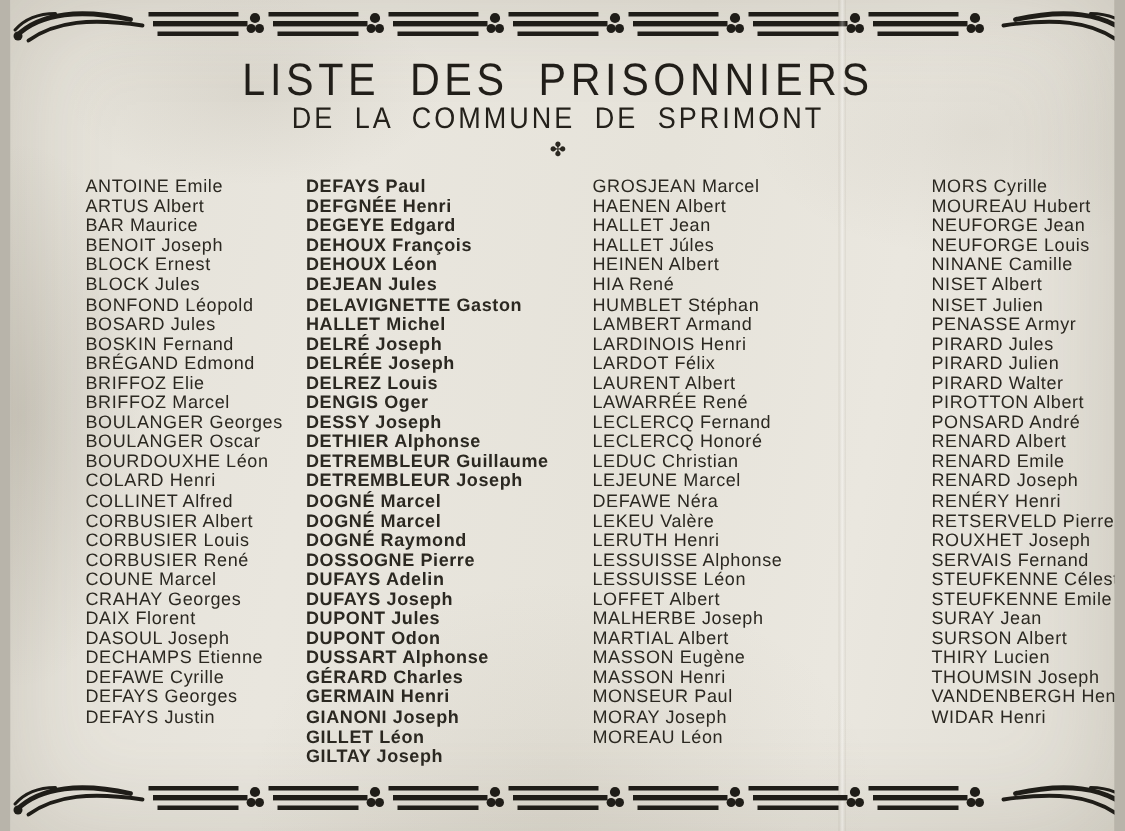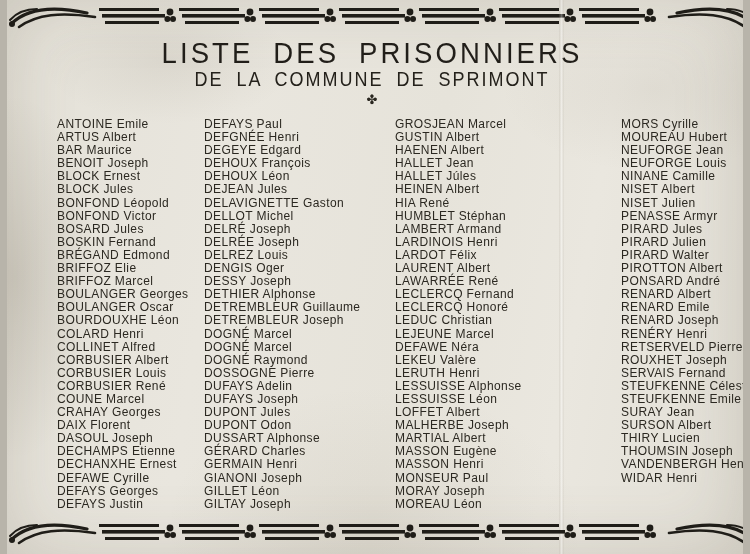--- a/index.html
+++ b/index.html
@@ -41,21 +41,21 @@
     transform:scale(1.0,1.1);
   }
   .fleuron{
     position:absolute;top:92px;left:0;width:730px;
     text-align:center;font-size:13px;color:#2a2720;
   }
   .col{
     position:absolute;top:118px;width:185px;
   }
   #col-0{left:10px;margin-left:40px;}
-  #col-1{left:197px;}
+  #col-1{left:197px;font-weight:bold;}
   #col-2{left:388px;}
   #col-3{left:566px;margin-left:48px;}
   .entry{
     height:13.1px;line-height:13.1px;
     font-size:12px;letter-spacing:0.4px;
     white-space:nowrap;
     color:#2b2821;
   }
   svg .ink{fill:#1f1d18;}
   svg .ink-s{stroke:#1f1d18;fill:none;stroke-linecap:round;}
@@ -101,53 +101,51 @@
   <div class="fleuron">✤</div>
 
   <div id="col-0" class="col">
       <div class="entry">ANTOINE Emile</div>
       <div class="entry">ARTUS Albert</div>
       <div class="entry">BAR Maurice</div>
       <div class="entry">BENOIT Joseph</div>
       <div class="entry">BLOCK Ernest</div>
       <div class="entry">BLOCK Jules</div>
       <div class="entry">BONFOND Léopold</div>
-      <div class="entry">BONFOND Victor</div>
       <div class="entry">BOSARD Jules</div>
       <div class="entry">BOSKIN Fernand</div>
       <div class="entry">BRÉGAND Edmond</div>
       <div class="entry">BRIFFOZ Elie</div>
       <div class="entry">BRIFFOZ Marcel</div>
       <div class="entry">BOULANGER Georges</div>
       <div class="entry">BOULANGER Oscar</div>
       <div class="entry">BOURDOUXHE Léon</div>
       <div class="entry">COLARD Henri</div>
       <div class="entry">COLLINET Alfred</div>
       <div class="entry">CORBUSIER Albert</div>
       <div class="entry">CORBUSIER Louis</div>
       <div class="entry">CORBUSIER René</div>
       <div class="entry">COUNE Marcel</div>
       <div class="entry">CRAHAY Georges</div>
       <div class="entry">DAIX Florent</div>
       <div class="entry">DASOUL Joseph</div>
       <div class="entry">DECHAMPS Etienne</div>
-      <div class="entry">DECHANXHE Ernest</div>
       <div class="entry">DEFAWE Cyrille</div>
       <div class="entry">DEFAYS Georges</div>
       <div class="entry">DEFAYS Justin</div>
     </div>
   <div id="col-1" class="col">
       <div class="entry">DEFAYS Paul</div>
       <div class="entry">DEFGNÉE Henri</div>
       <div class="entry">DEGEYE Edgard</div>
       <div class="entry">DEHOUX François</div>
       <div class="entry">DEHOUX Léon</div>
       <div class="entry">DEJEAN Jules</div>
       <div class="entry">DELAVIGNETTE Gaston</div>
-      <div class="entry">DELLOT Michel</div>
+      <div class="entry">HALLET Michel</div>
       <div class="entry">DELRÉ Joseph</div>
       <div class="entry">DELRÉE Joseph</div>
       <div class="entry">DELREZ Louis</div>
       <div class="entry">DENGIS Oger</div>
       <div class="entry">DESSY Joseph</div>
       <div class="entry">DETHIER Alphonse</div>
       <div class="entry">DETREMBLEUR Guillaume</div>
       <div class="entry">DETREMBLEUR Joseph</div>
       <div class="entry">DOGNÉ Marcel</div>
       <div class="entry">DOGNÉ Marcel</div>
@@ -159,21 +157,20 @@
       <div class="entry">DUPONT Odon</div>
       <div class="entry">DUSSART Alphonse</div>
       <div class="entry">GÉRARD Charles</div>
       <div class="entry">GERMAIN Henri</div>
       <div class="entry">GIANONI Joseph</div>
       <div class="entry">GILLET Léon</div>
       <div class="entry">GILTAY Joseph</div>
     </div>
   <div id="col-2" class="col">
       <div class="entry">GROSJEAN Marcel</div>
-      <div class="entry">GUSTIN Albert</div>
       <div class="entry">HAENEN Albert</div>
       <div class="entry">HALLET Jean</div>
       <div class="entry">HALLET Júles</div>
       <div class="entry">HEINEN Albert</div>
       <div class="entry">HIA René</div>
       <div class="entry">HUMBLET Stéphan</div>
       <div class="entry">LAMBERT Armand</div>
       <div class="entry">LARDINOIS Henri</div>
       <div class="entry">LARDOT Félix</div>
       <div class="entry">LAURENT Albert</div>

